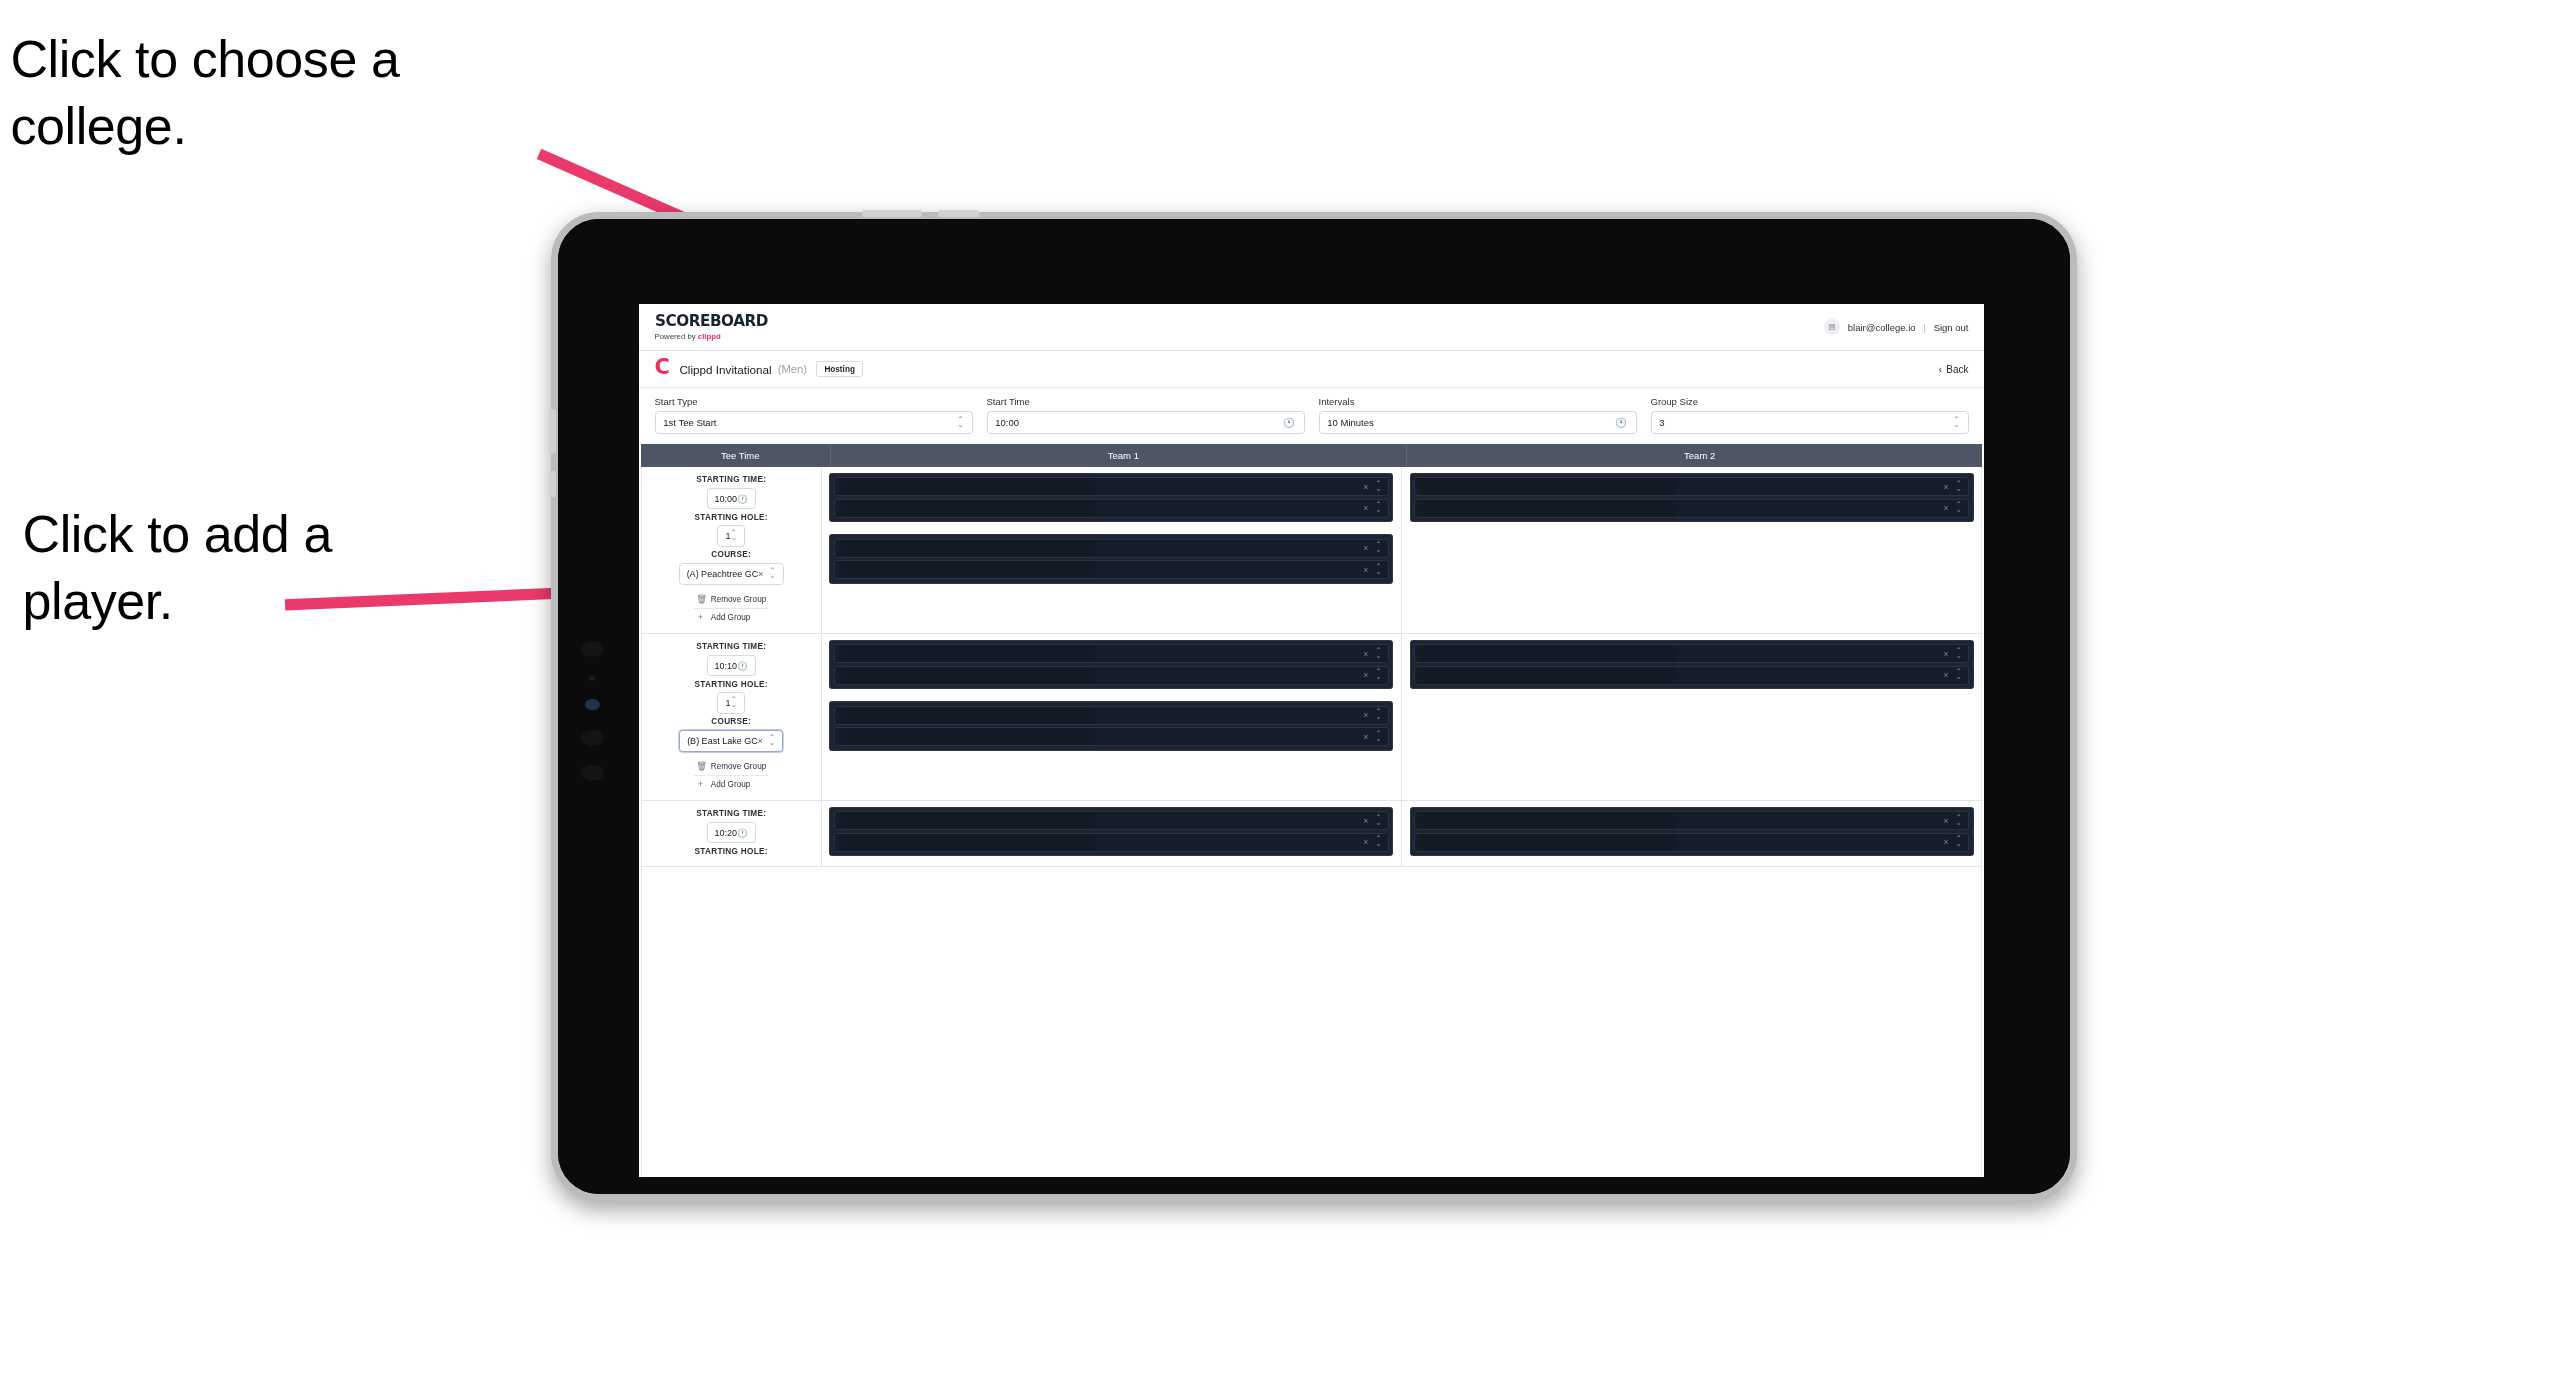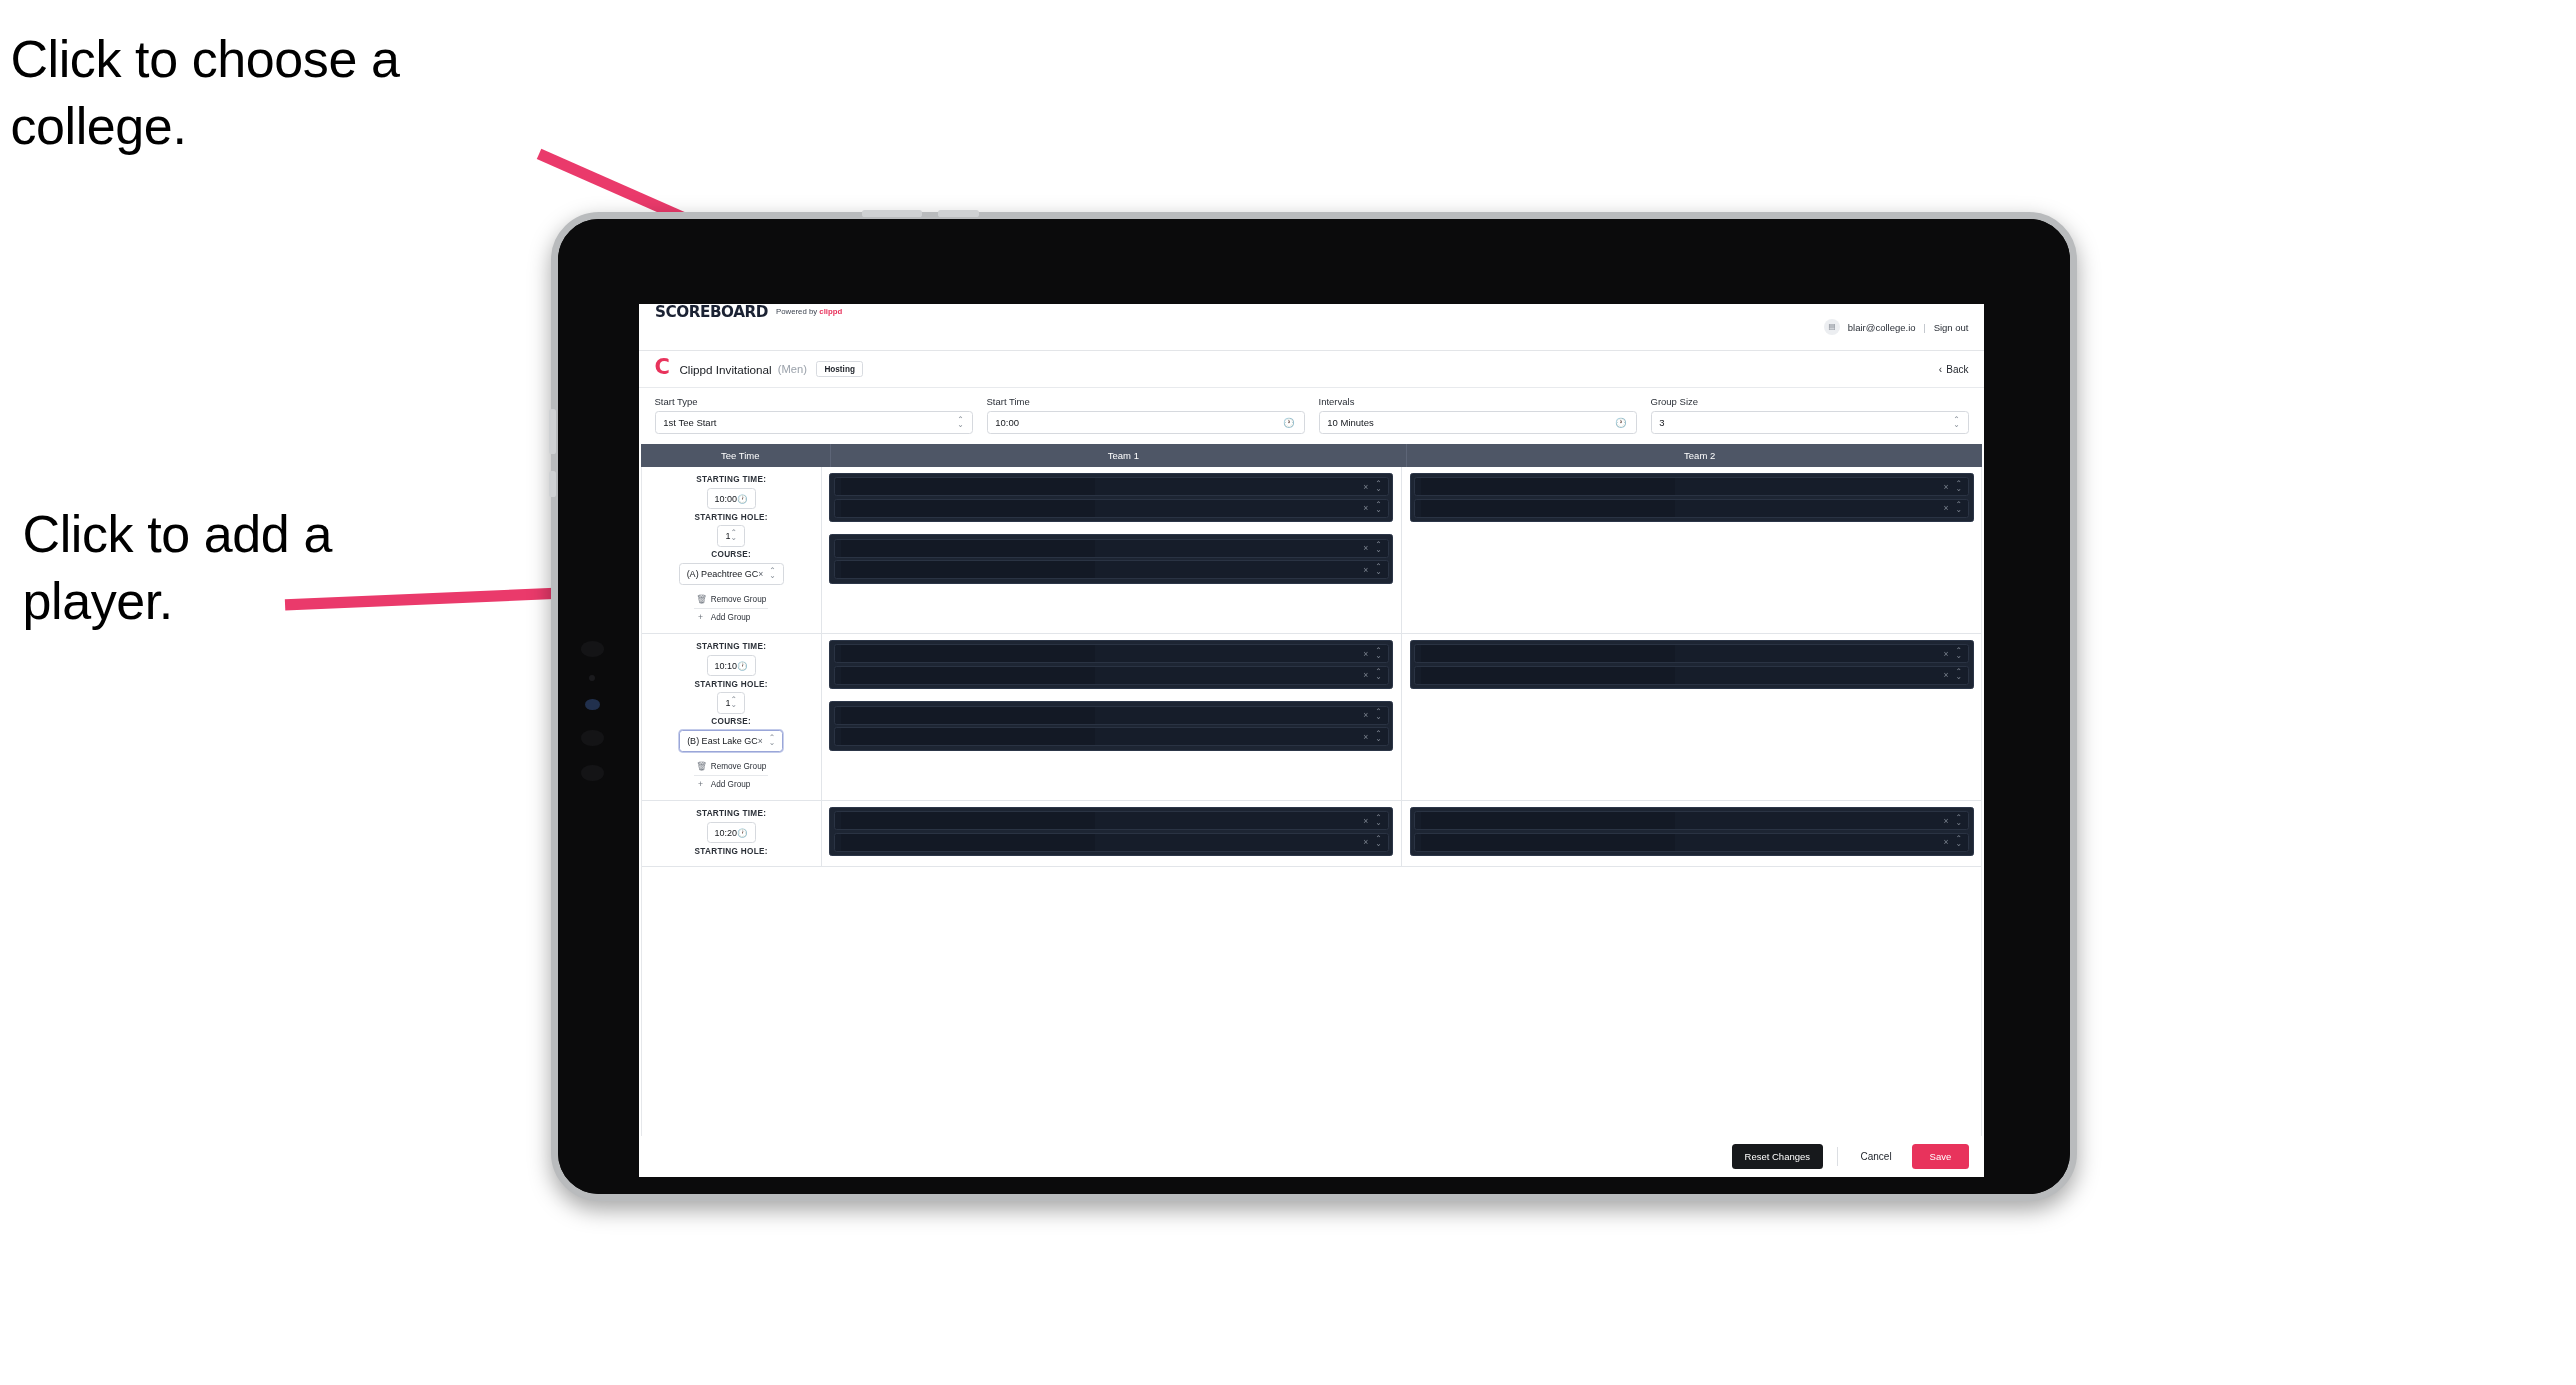--- a/index.html
+++ b/index.html
@@ -73,21 +73,21 @@
     overflow: hidden;
   }
 
   
   .topnav {
     height: 47px; flex: 0 0 47px;
     display: flex; align-items: stretch;
     border-bottom: 0.9px solid #e3e5e8;
     padding-left: 15.5px;
   }
-  .brand { display:flex; flex-direction:row; justify-content:center; padding-right: 19px; }
+  .brand { display:flex; flex-direction:column; justify-content:center; padding-right: 19px; }
   .brand-word {
     font-family: "DejaVu Sans", sans-serif;
     font-weight: 700; font-size: 16.4px; letter-spacing: -0.5px;
     color: #1b2233; line-height: 1; transform: scaleX(.93); transform-origin: left center;
   }
   .brand-sub { font-size: 7.8px; color:#3d4450; margin-top: 2.6px; }
   .brand-sub b { color:#e8335c; font-weight:700;margin-top:23px; }
   .navitems { display:flex; align-items:stretch; }
   .navitem {
     display:flex; align-items:center; padding: 0 16.4px;
@@ -582,22 +582,16 @@
                 <span class="stepper">
                   <span>⌃</span>
                   <span>⌄</span>
                 </span>
               </div>
             </div>
           </div>
         </div>
       </div>
 
-    <div class="footer">
-      <div class="btn-reset">Reset Changes</div>
-      <div class="fdiv"></div>
-      <div class="btn-cancel">Cancel</div>
-      <div class="btn-save">Save</div>
-    </div>
 
   </div>
 </div>
 
 
 </body></html>

